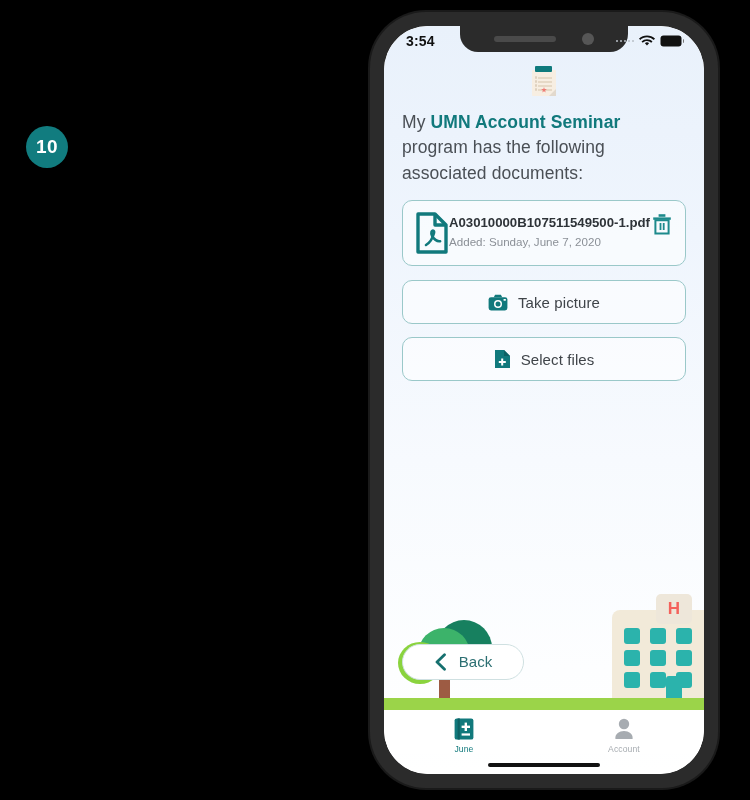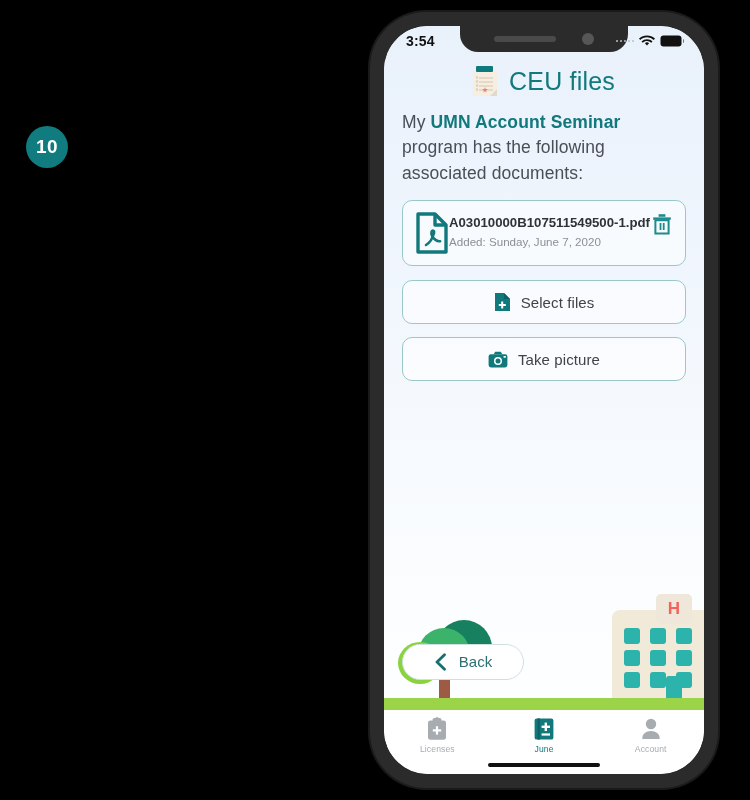--- a/index.html
+++ b/index.html
@@ -146,21 +146,20 @@
         <span class="np-line" style="top:19px"></span>
         <span class="np-line" style="top:23px"></span>
         <span class="np-dot" style="top:10px"></span>
         <span class="np-dot" style="top:14px"></span>
         <span class="np-dot" style="top:18px"></span>
         <span class="np-dot" style="top:22px"></span>
         <span class="np-fold"></span>
         <span class="np-star"></span>
         <span class="np-bar"></span>
       </span>
-      <span class="title">CEU files</span>
     </div>
 
     <div class="content">
 
       <p class="intro"><span>My </span><b>UMN Account Seminar</b><span> program has the following associated documents:</span></p>
 
       <div class="filecard">
         <span class="pdficon">
           <svg width="34" height="42" viewBox="0 0 34 42">
             <path d="M3 2h17l11 11v27H3z" fill="none" stroke="#11797c" stroke-width="3.4" stroke-linejoin="round"></path>
@@ -177,38 +176,38 @@
             <rect x="2.2" y="5.4" width="17.6" height="2.4" fill="#1d8a8c"></rect>
             <path d="M4.4 8.2h13.2v13.3H4.4z" fill="none" stroke="#1d8a8c" stroke-width="2"></path>
             <rect x="7.6" y="2.2" width="6.8" height="2.6" fill="#1d8a8c"></rect>
             <rect x="8.6" y="11" width="1.8" height="7" fill="#1d8a8c"></rect>
             <rect x="11.8" y="11" width="1.8" height="7" fill="#1d8a8c"></rect>
           </svg>
         </span>
       </div>
 
       <div class="actbtn">
-        <svg width="17" height="20" viewBox="0 0 17 20">
-          <path d="M1 1h9l6 6v12H1z" fill="#11797c"></path>
-          <path d="M10 1v6h6" fill="#0d6164"></path>
-          <rect x="7.2" y="9.5" width="2" height="7" fill="#fff"></rect>
-          <rect x="4.8" y="12" width="7" height="2" fill="#fff"></rect>
-        </svg>
-        <span class="lbl">Select files</span>
-      </div>
-
-      <div class="actbtn">
         <svg width="20" height="17" viewBox="0 0 20 17">
           <rect x="0.6" y="3.2" width="18.8" height="13.2" rx="2.4" fill="#11797c"></rect>
           <path d="M5.8 3.2 7.1.8h5.8l1.3 2.4z" fill="#11797c"></path>
           <circle cx="10" cy="9.9" r="4" fill="#fff"></circle>
           <circle cx="10" cy="9.9" r="2.5" fill="#11797c"></circle>
           <rect x="15.4" y="5" width="2.6" height="1.8" rx=".8" fill="#fff"></rect>
         </svg>
         <span class="lbl">Take picture</span>
+      </div>
+
+      <div class="actbtn">
+        <svg width="17" height="20" viewBox="0 0 17 20">
+          <path d="M1 1h9l6 6v12H1z" fill="#11797c"></path>
+          <path d="M10 1v6h6" fill="#0d6164"></path>
+          <rect x="7.2" y="9.5" width="2" height="7" fill="#fff"></rect>
+          <rect x="4.8" y="12" width="7" height="2" fill="#fff"></rect>
+        </svg>
+        <span class="lbl">Select files</span>
       </div>
 
       <div class="illus">
         <div class="bldg">
           <div class="bl-body"></div>
           <div class="win" style="left:12px;top:34px"></div>
           <div class="win" style="left:38px;top:34px"></div>
           <div class="win" style="left:64px;top:34px"></div>
           <div class="win" style="left:12px;top:56px"></div>
           <div class="win" style="left:38px;top:56px"></div>
@@ -232,30 +231,20 @@
         <svg width="13" height="18" viewBox="0 0 13 18">
           <path d="M10.5 1.8 3 9l7.5 7.2" fill="none" stroke="#16706f" stroke-width="2.8" stroke-linecap="round" stroke-linejoin="round"></path>
         </svg>
         <span class="lbl">Back</span>
       </div>
     </div>
 
     <div class="tabbar">
       <div class="tabtop"></div>
 
-      <div class="tab">
-        <svg width="22" height="24" viewBox="0 0 22 24">
-          <rect x="2" y="3.4" width="18" height="19.4" rx="2.4" fill="#a7acb1"></rect>
-          <rect x="6.6" y="1" width="8.8" height="4.4" rx="1.6" fill="#a7acb1"></rect>
-          <circle cx="11" cy="1.6" r="1.6" fill="#a7acb1"></circle>
-          <rect x="9.9" y="9.2" width="2.2" height="8.4" fill="#fff"></rect>
-          <rect x="6.8" y="12.3" width="8.4" height="2.2" fill="#fff"></rect>
-        </svg>
-        <span class="tlbl">Licenses</span>
-      </div>
 
       <div class="tab active">
         <svg width="22" height="24" viewBox="0 0 22 24">
           <rect x="1.6" y="1.4" width="18.8" height="21.2" rx="2.2" fill="#11797c"></rect>
           <rect x="4.6" y="1.4" width="2.2" height="21.2" fill="#0d6164"></rect>
           <rect x="11.6" y="5.6" width="2.4" height="8.4" fill="#fff"></rect>
           <rect x="8.6" y="8.6" width="8.4" height="2.4" fill="#fff"></rect>
           <rect x="8.6" y="16.4" width="8.4" height="2.2" fill="#fff"></rect>
         </svg>
         <span class="tlbl">June</span>

